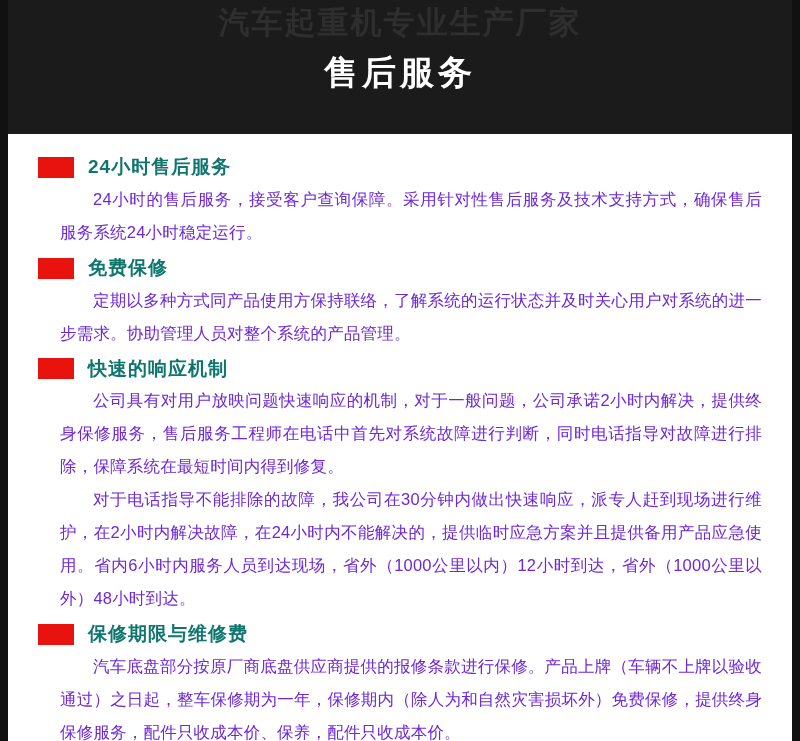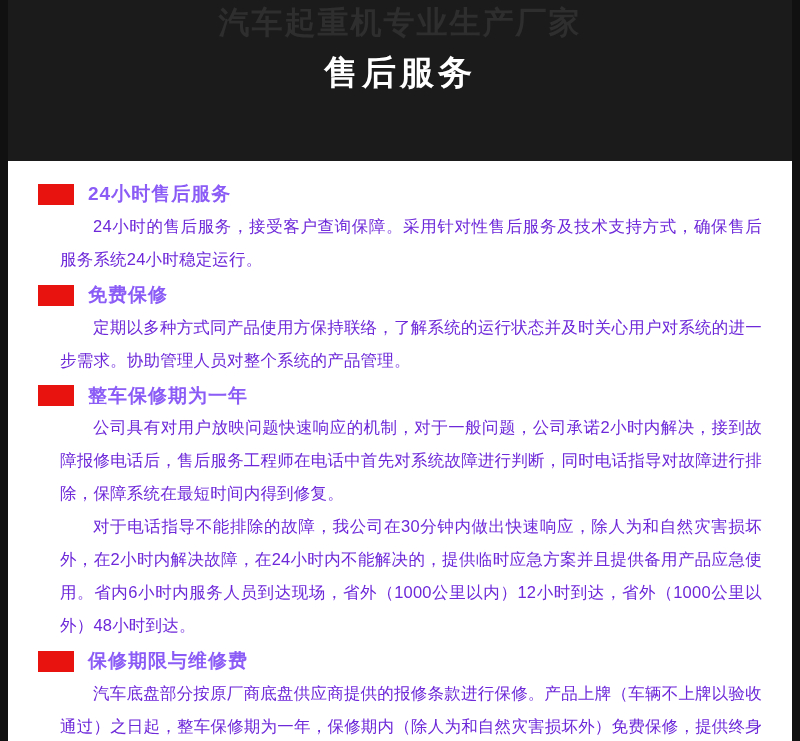--- a/index.html
+++ b/index.html
@@ -18,21 +18,21 @@
     position: relative;
     width: 800px;
     height: 741px;
     box-sizing: border-box;
     border-left: 8px solid #111111;
     border-right: 8px solid #111111;
     background: #ffffff;
   }
   .banner {
     position: relative;
-    height: 161px;
+    height: 134px;
     background: #1b1b1b;
     overflow: hidden;
   }
   .banner-ghost {
     position: absolute;
     top: 6px;
     left: 0;
     width: 100%;
     text-align: center;
     font-size: 31px;
@@ -68,21 +68,21 @@
   .redbox {
     width: 36px;
     height: 21px;
     background: #e8120e;
     margin-right: 14px;
     flex: none;
   }
   .section-title {
     font-size: 19px;
     font-weight: bold;
-    color: #8b5cf6;
+    color: #0f766e;
     letter-spacing: 1px;
     line-height: 1.2;
   }
   .para {
     font-size: 16.5px;
     line-height: 2.0;
     color: #6d28d9;
     text-indent: 2em;
     margin: 0 0 0 22px;
     text-align: justify;
@@ -116,24 +116,24 @@
       <div class="section-head">
         <span class="redbox"></span>
         <span class="section-title">免费保修</span>
       </div>
       <p class="para">定期以多种方式同产品使用方保持联络，了解系统的运行状态并及时关心用户对系统的进一步需求。协助管理人员对整个系统的产品管理。</p>
     </div>
 
     <div class="section">
       <div class="section-head">
         <span class="redbox"></span>
-        <span class="section-title">整车保修期为一年</span>
+        <span class="section-title">快速的响应机制</span>
       </div>
-      <p class="para">公司具有对用户放映问题快速响应的机制，对于一般问题，公司承诺2小时内解决，接到故障报修电话后，售后服务工程师在电话中首先对系统故障进行判断，同时电话指导对故障进行排除，保障系统在最短时间内得到修复。</p>
-      <p class="para">对于电话指导不能排除的故障，我公司在30分钟内做出快速响应，除人为和自然灾害损坏外，在2小时内解决故障，在24小时内不能解决的，提供临时应急方案并且提供备用产品应急使用。省内6小时内服务人员到达现场，省外（1000公里以内）12小时到达，省外（1000公里以外）48小时到达。</p>
+      <p class="para">公司具有对用户放映问题快速响应的机制，对于一般问题，公司承诺2小时内解决，提供终身保修服务，售后服务工程师在电话中首先对系统故障进行判断，同时电话指导对故障进行排除，保障系统在最短时间内得到修复。</p>
+      <p class="para">对于电话指导不能排除的故障，我公司在30分钟内做出快速响应，派专人赶到现场进行维护，在2小时内解决故障，在24小时内不能解决的，提供临时应急方案并且提供备用产品应急使用。省内6小时内服务人员到达现场，省外（1000公里以内）12小时到达，省外（1000公里以外）48小时到达。</p>
     </div>
 
     <div class="section">
       <div class="section-head">
         <span class="redbox"></span>
         <span class="section-title">保修期限与维修费</span>
       </div>
       <p class="para">汽车底盘部分按原厂商底盘供应商提供的报修条款进行保修。产品上牌（车辆不上牌以验收通过）之日起，整车保修期为一年，保修期内（除人为和自然灾害损坏外）免费保修，提供终身保修服务，配件只收成本价、保养，配件只收成本价。</p>
     </div>
 

